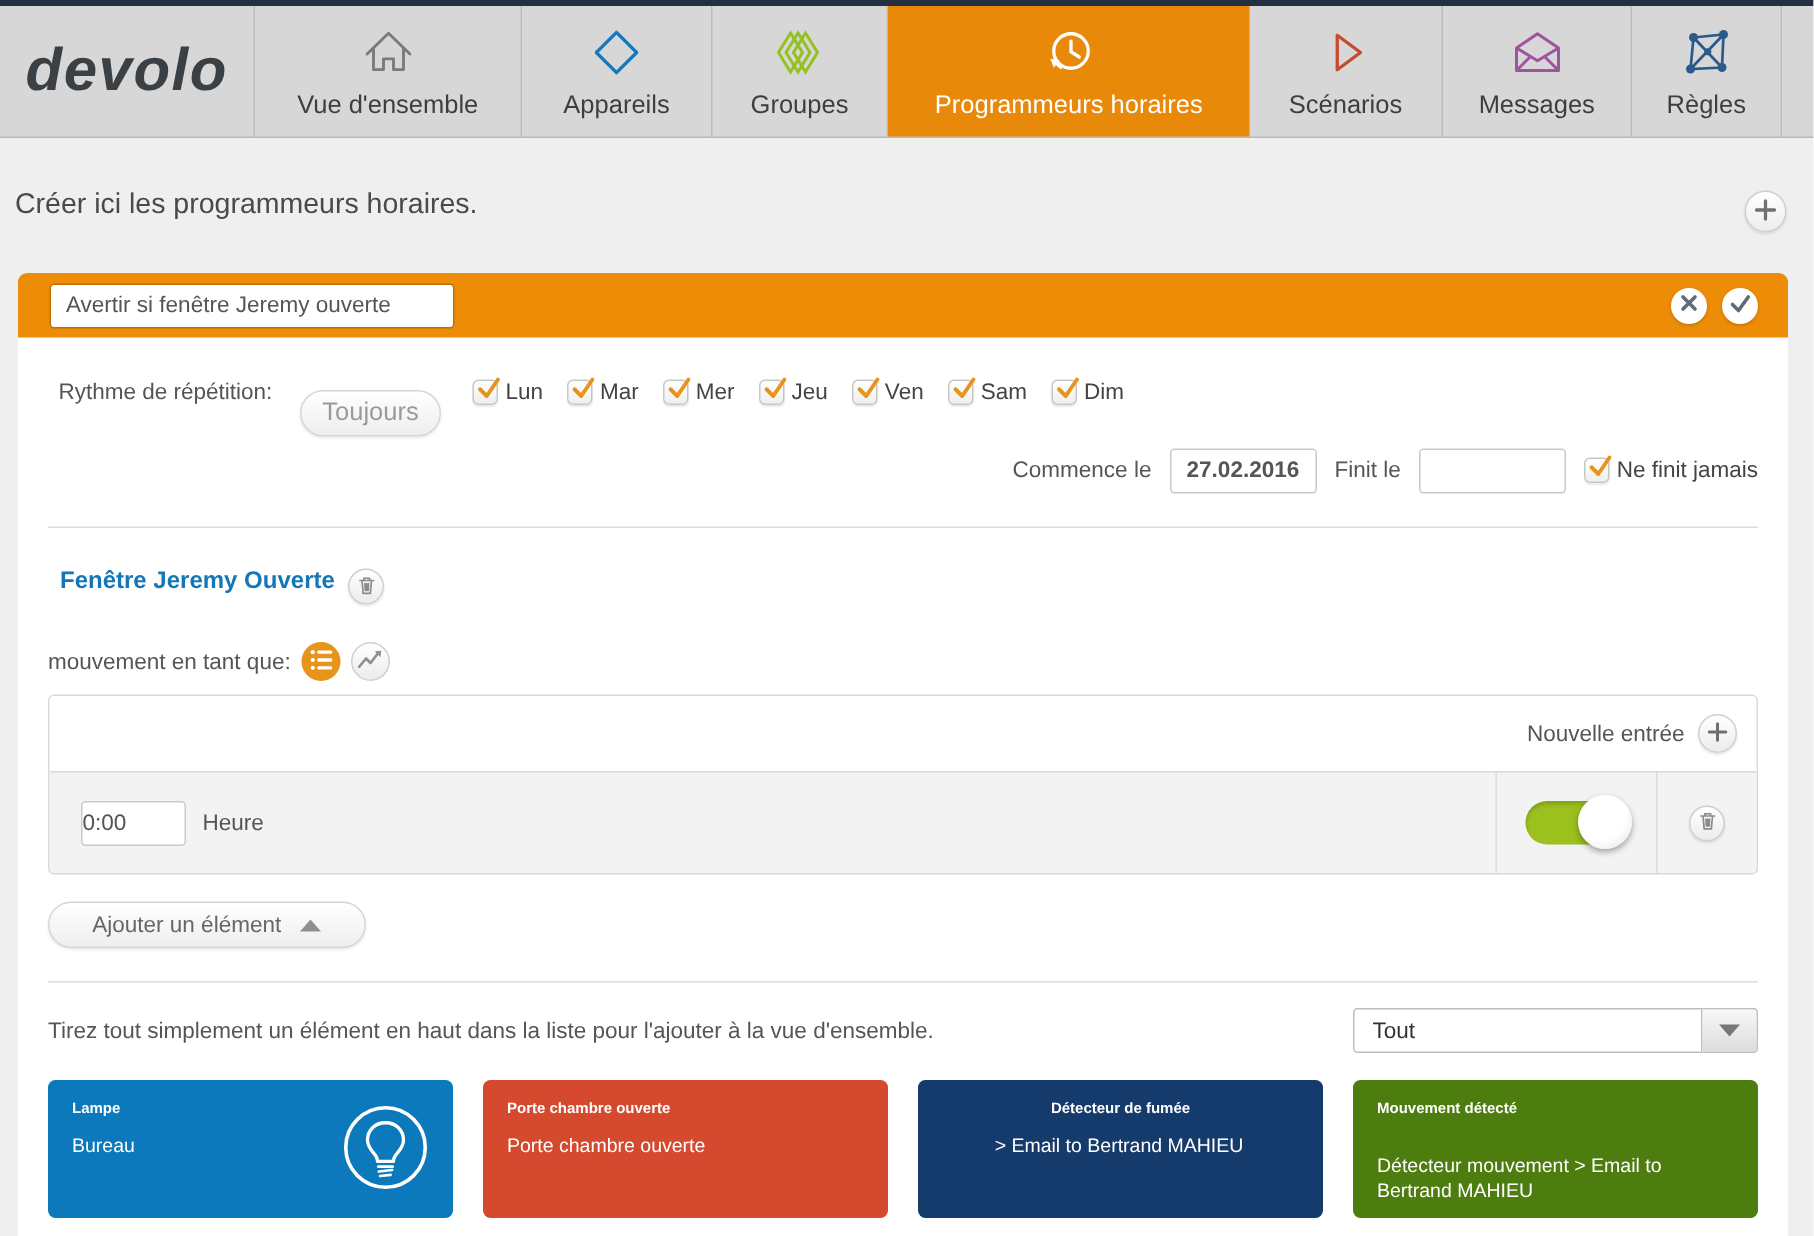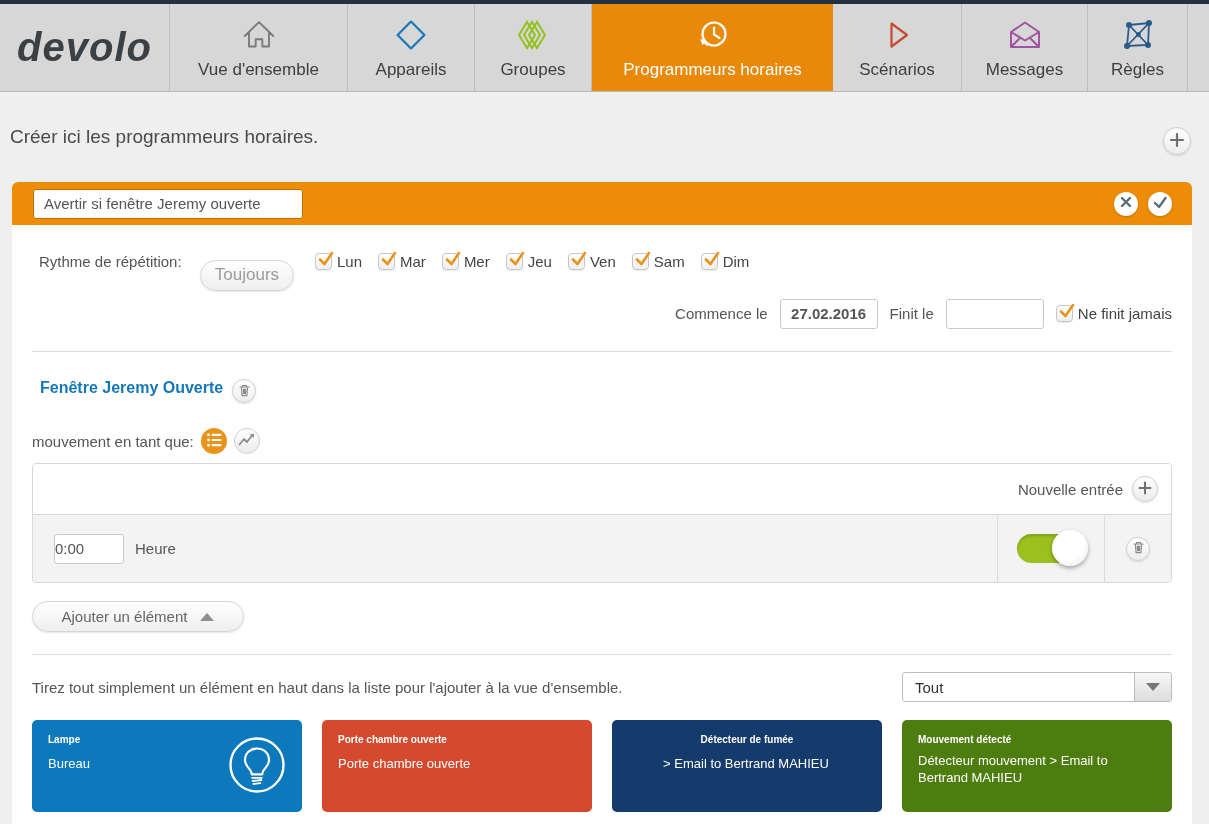--- a/index.html
+++ b/index.html
@@ -431,18 +431,18 @@
       <div class="card" style="background-color: rgb(213, 74, 46);">
         <div class="card-title">Porte chambre ouverte</div>
         <div class="card-sub">Porte chambre ouverte</div>
       </div>
       <div class="card" style="background-color: rgb(21, 58, 108); text-align: center;">
         <div class="card-title">Détecteur de fumée</div>
         <div class="card-sub">&gt; Email to Bertrand MAHIEU</div>
       </div>
       <div class="card" style="background-color: #4d7c0f;">
         <div class="card-title">Mouvement détecté</div>
-        <div class="card-sub" style="margin-top:8px">Détecteur mouvement &gt; Email to Bertrand MAHIEU</div>
+        <div class="card-sub" style="margin-top:24px">Détecteur mouvement &gt; Email to Bertrand MAHIEU</div>
       </div>
     </div>
 
   </div>
 </div>
 
 </body></html>

